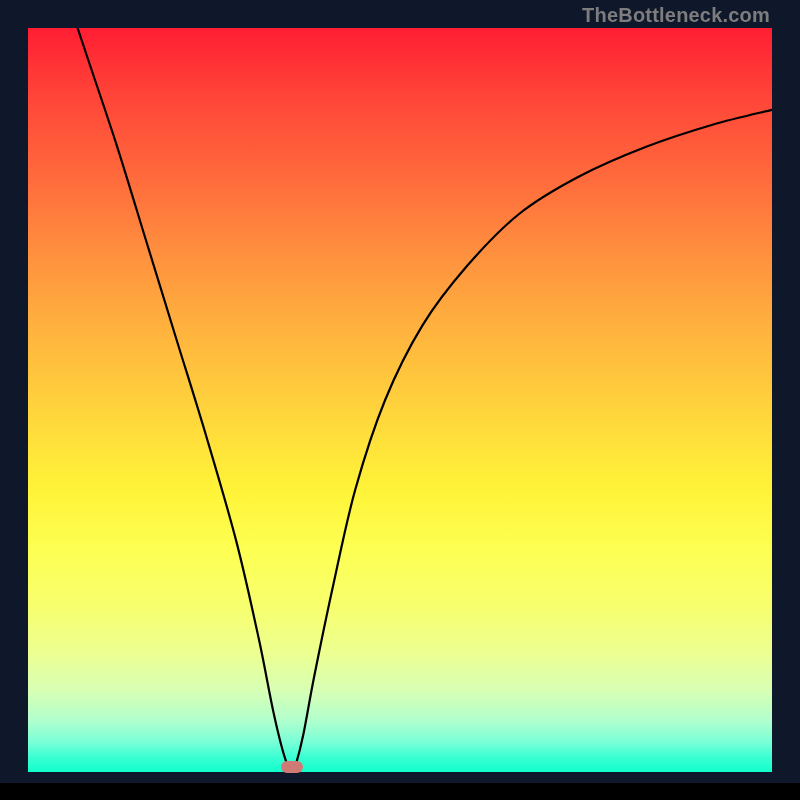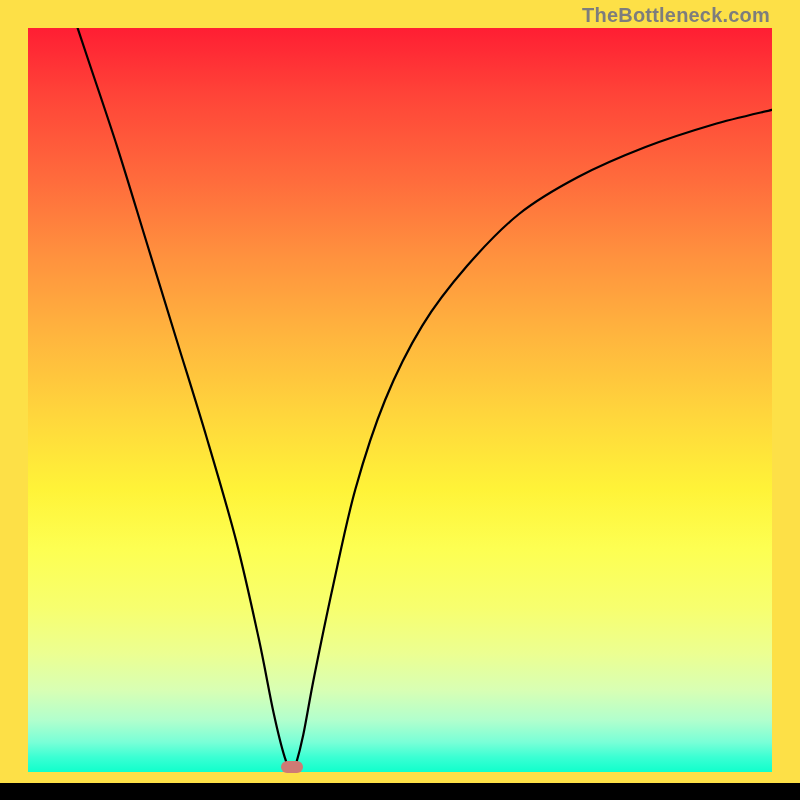--- a/index.html
+++ b/index.html
@@ -1,21 +1,21 @@
 <!DOCTYPE html>
 <html><head>
 <meta charset="utf-8">
 <style>
   * { margin: 0; padding: 0; box-sizing: border-box; }
   html, body { width: 800px; height: 800px; overflow: hidden; background: #000; }
   .frame {
     position: relative;
     width: 800px;
     height: 783px;
-    background: #fde047;
+    background: #0f172a;
   }
   .plot-area {
     position: absolute;
     left: 28px;
     top: 28px;
     width: 744px;
     height: 744px;
     background: linear-gradient(to bottom,
       #ff1e33 0%,
       #ff4438 9%,

